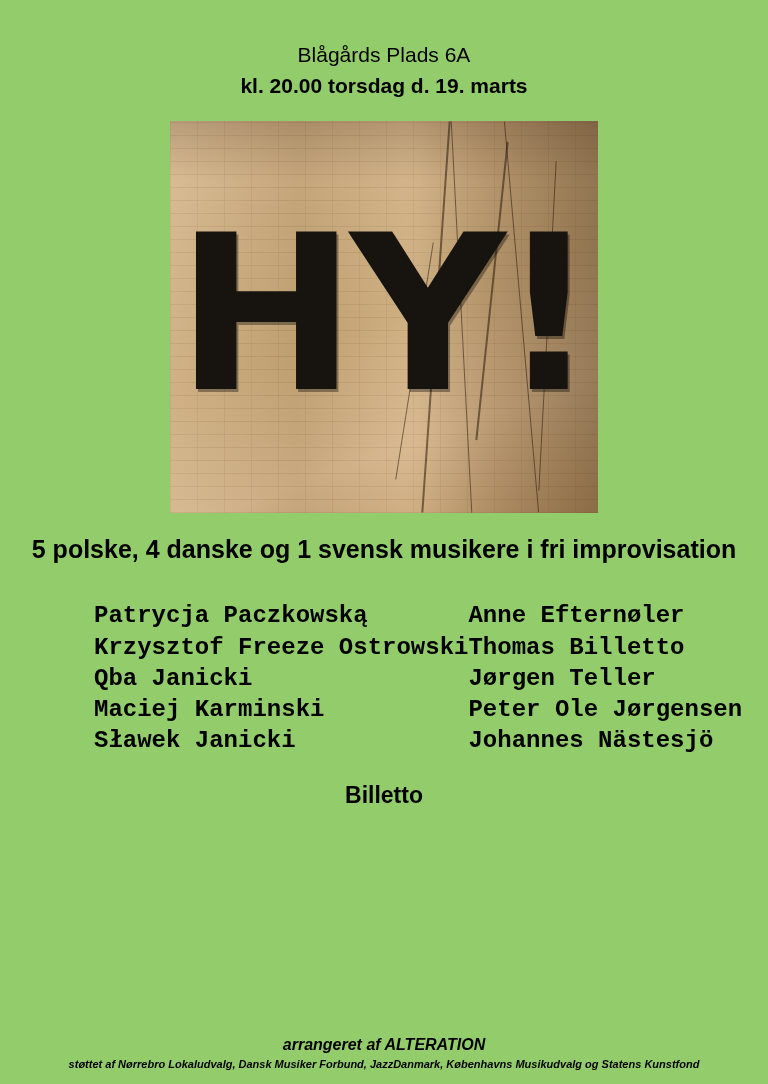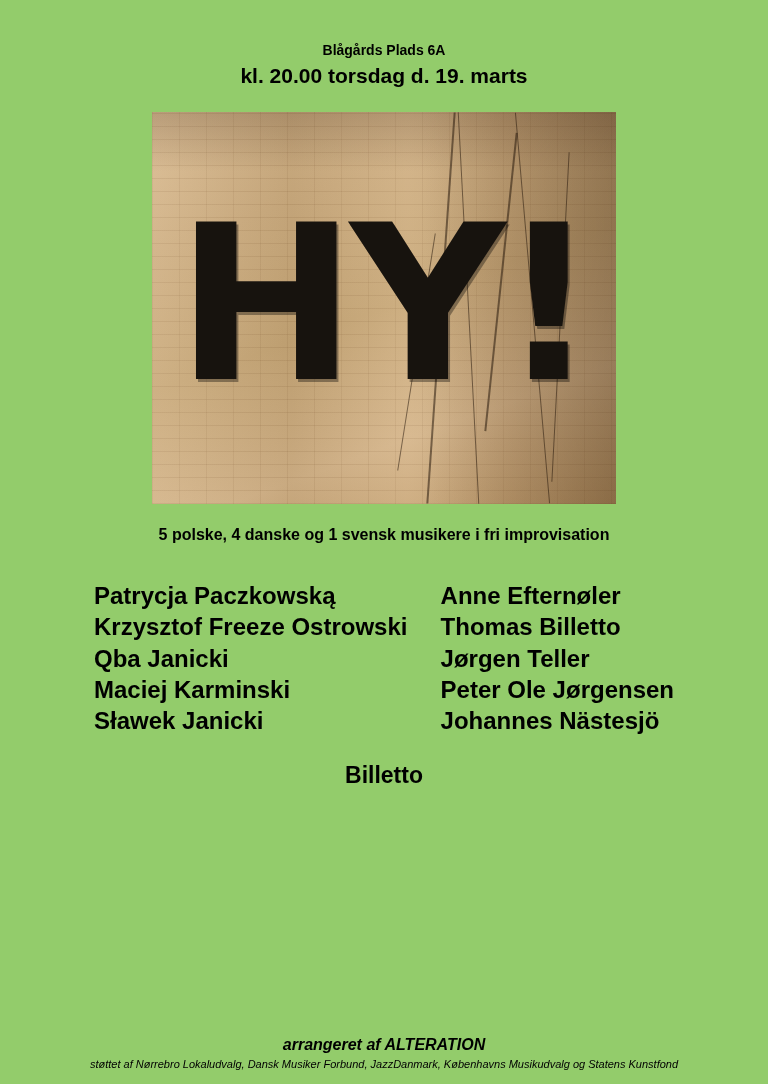--- a/index.html
+++ b/index.html
@@ -36,34 +36,34 @@
     margin-top: 38px;
     text-align: center;
     line-height: 1.32;
   }
   .venue-name {
     font-size: 25px;
     font-weight: bold;
     letter-spacing: 0.5px;
   }
   .venue-address {
-    font-size: 14px;
-    font-weight: bold;
+    font-size: 21px;
+    font-weight: normal;
     margin-top: 3px;
   }
   .venue-time {
     font-size: 21px;
     font-weight: bold;
     margin-top: 3px;
   }
 
   
   .artwork {
     margin-top: 22px;
-    width: 464px;
+    width: 428px;
     height: 392px;
     position: relative;
     overflow: hidden;
     background: #c8a87e;
   }
   .wall {
     position: absolute;
     inset: 0;
     background:
       linear-gradient(90deg, rgba(255,255,255,0.10) 0%, rgba(0,0,0,0.06) 30%, rgba(255,255,255,0.08) 55%, rgba(0,0,0,0.10) 100%),
@@ -104,33 +104,34 @@
     line-height: 0.9;
     color: #17130e;
     letter-spacing: -6px;
     text-shadow: 2px 3px 0 rgba(0,0,0,0.35);
     padding-bottom: 6px;
     box-sizing: border-box;
   }
 
   .tagline {
     margin-top: 22px;
-    font-size: 16px;
+    font-size: 25px;
     font-weight: bold;
     text-align: center;
     white-space: nowrap;
   }
 
   .performers {
     margin-top: 36px;
     width: 660px;
     display: flex;
     justify-content: space-between;
     padding: 0 40px;
     box-sizing: border-box;
+    font-family: Liberation Mono, monospace;
   }
   .performers ul {
     list-style: none;
     margin: 0;
     padding: 0;
   }
   .performers li {
     font-size: 24px;
     font-weight: bold;
     line-height: 1.3;
@@ -158,21 +159,21 @@
     text-align: center;
   }
   .credit-line-1 {
     font-size: 16px;
     font-style: italic;
     font-weight: bold;
   }
   .credit-line-2 {
     font-size: 11px;
     font-style: italic;
-    font-weight: normal;
+    font-weight: bold;
     margin-top: 4px;
   }
 </style>
 </head>
 <body>
 
 <div class="poster">
 
 
   <div class="venue-block">

